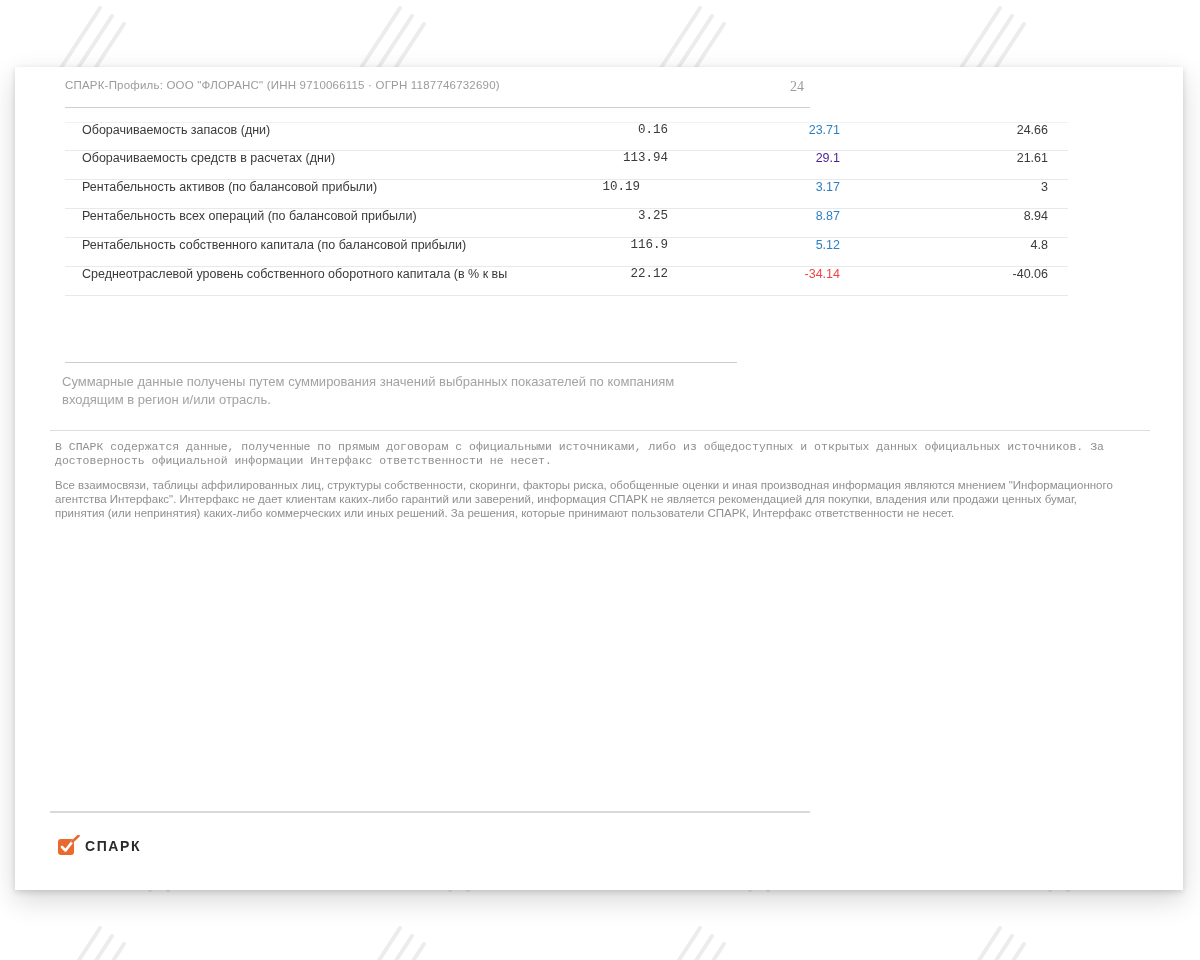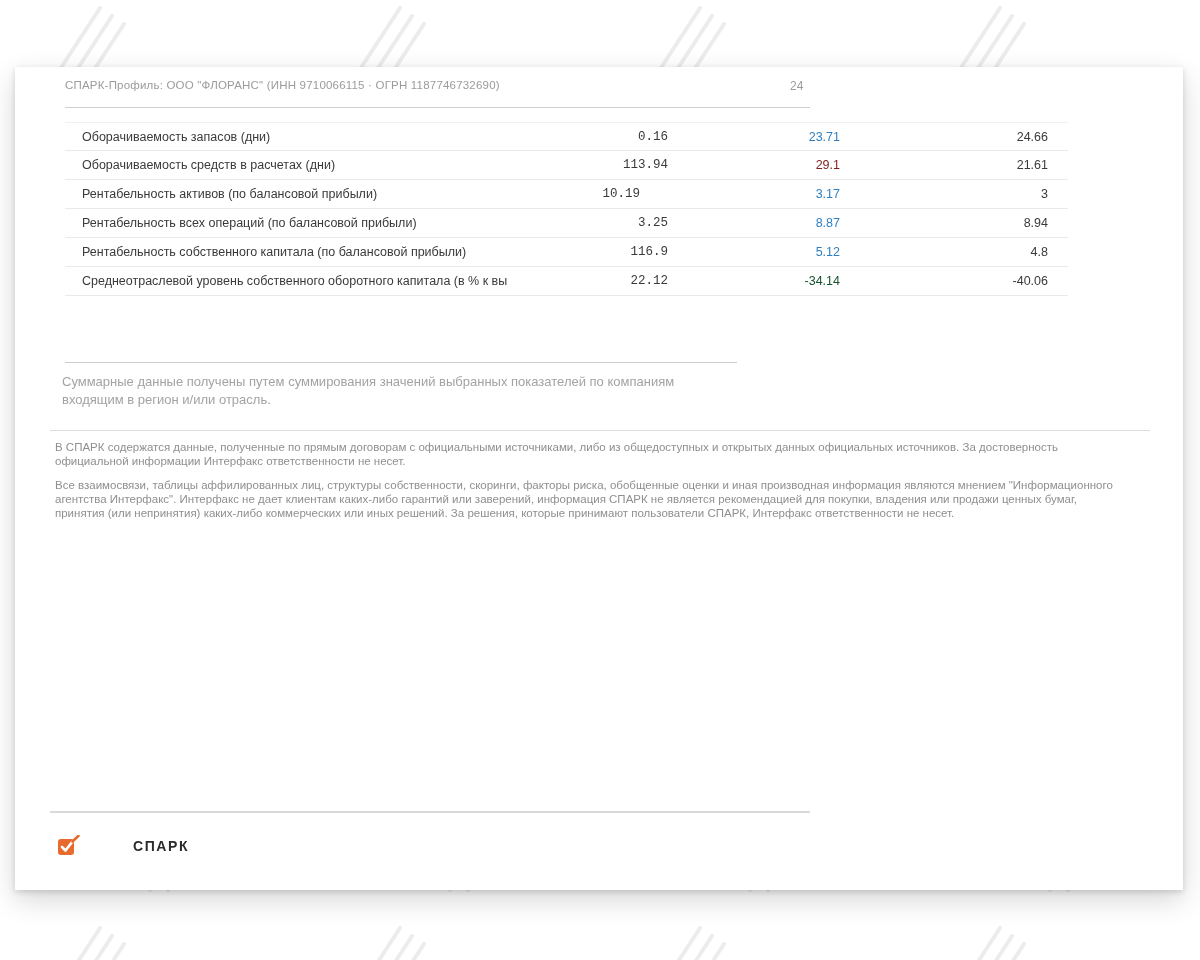--- a/index.html
+++ b/index.html
@@ -5,47 +5,47 @@
   * { margin:0; padding:0; box-sizing:border-box; }
   html,body { width:1200px; height:960px; overflow:hidden;
     font-family:"Liberation Sans","DejaVu Sans",sans-serif; background:#ffffff; }
   .bg-pattern { position:absolute; left:0; top:0; width:1200px; height:960px; }
   .page {
     position:absolute; left:15px; top:67px; width:1168px; height:823px;
     background:#ffffff;
     box-shadow:0 2px 6px rgba(0,0,0,.14), 0 10px 26px rgba(0,0,0,.16);
   }
   .doc-header-title { position:absolute; left:50px; top:12px; font-size:11.5px; color:#9b9b9b; letter-spacing:.2px; }
-  .doc-page-number  { position:absolute; left:775px; top:12px; font-size:12px; color:#9b9b9b; }
+  .doc-page-number  { position:absolute; left:775px; top:12px; font-size:14px; color:#9b9b9b;font-family:Liberation Serif, serif; }
   .header-rule { position:absolute; left:50px; top:40px; width:745px; height:1px; background:#cfcfcf; }
 
   .metrics-table { position:absolute; left:50px; top:55px; width:1003px; }
   .trow {
-    display:flex; align-items:center; height:29px;
+    display:flex; height:29px;
     border-bottom:1px solid #e9e9e9; padding-right:20px;
     font-size:12.5px; color:#3a3a3a;
   }
   .trow:first-child { border-top:1px solid #f1f1f1; }
   .tlabel { flex:1; padding-left:17px; white-space:nowrap; overflow:hidden; }
   .tval   { width:160px; text-align:right;font-family:Liberation Mono, monospace; }
   .tval2  { width:172px; text-align:right; }
   .tval3  { width:208px; text-align:right; }
 
   .summary-rule { position:absolute; left:50px; top:295px; width:672px; height:1px; background:#cccccc; }
   .summary-note { position:absolute; left:47px; top:306px; width:648px;
     font-size:13px; line-height:18px; color:#a3a3a3; }
 
   .disclaimer-rule { position:absolute; left:35px; top:363px; width:1100px; height:1px; background:#dddddd; }
   .disclaimer-p1 { position:absolute; left:40px; top:373px; width:1062px;
-    font-size:11.5px; line-height:14px; color:#8f8f8f; }
+    font-size:11.5px; line-height:14px; color:#8f8f8f;font-family:Liberation Mono, monospace; }
   .disclaimer-p2 { position:absolute; left:40px; top:411px; width:1070px;
     font-size:11.5px; line-height:14px; color:#8f8f8f; }
 
   .footer-rule { position:absolute; left:35px; top:744px; width:760px; height:2px; background:#d9d9d9; }
-  .logo { position:absolute; left:42px; top:768px; display:flex; align-items:center;gap:48px; }
+  .logo { position:absolute; left:42px; top:768px; display:flex; align-items:center; }
   .logo-icon { width:23px; height:21px; margin-right:5px; }
   .logo-text { font-size:14px; font-weight:bold; letter-spacing:1.6px; color:#2a2a2a; }
 </style>
 </head>
 <body>
 
 <svg class="bg-pattern" width="1200" height="960" xmlns="http://www.w3.org/2000/svg">
   <defs>
     <pattern id="wm" width="300" height="230" patternUnits="userSpaceOnUse">
       <g stroke="#ececec" stroke-width="4" fill="none" stroke-linecap="round">
@@ -70,21 +70,21 @@
   <div class="metrics-table">
     <div class="trow">
       <div class="tlabel">Оборачиваемость запасов (дни)</div>
       <div class="tval">0.16</div>
       <div class="tval2" style="color:#2e7fc1;">23.71</div>
       <div class="tval3">24.66</div>
     </div>
     <div class="trow">
       <div class="tlabel">Оборачиваемость средств в расчетах (дни)</div>
       <div class="tval">113.94</div>
-      <div class="tval2" style="color:#7f1d1d;padding-left:16px;">29.1</div>
+      <div class="tval2" style="color:#4c1d95;padding-left:16px;">29.1</div>
       <div class="tval3">21.61</div>
     </div>
     <div class="trow">
       <div class="tlabel">Рентабельность активов (по балансовой прибыли)</div>
       <div class="tval">10.19</div>
       <div class="tval2" style="color:#2e7fc1;margin-left:28px;">3.17</div>
       <div class="tval3">3</div>
     </div>
     <div class="trow">
       <div class="tlabel">Рентабельность всех операций (по балансовой прибыли)</div>
@@ -94,21 +94,21 @@
     </div>
     <div class="trow">
       <div class="tlabel">Рентабельность собственного капитала (по балансовой прибыли)</div>
       <div class="tval">116.9</div>
       <div class="tval2" style="color:#2e7fc1;padding-left:28px;">5.12</div>
       <div class="tval3">4.8</div>
     </div>
     <div class="trow">
       <div class="tlabel">Среднеотраслевой уровень собственного оборотного капитала (в % к выручке)</div>
       <div class="tval">22.12</div>
-      <div class="tval2" style="color:#14532d;">-34.14</div>
+      <div class="tval2" style="color:#ef4444;">-34.14</div>
       <div class="tval3">-40.06</div>
     </div>
   </div>
 
   <div class="summary-rule"></div>
   <p class="summary-note">Суммарные данные получены путем суммирования значений выбранных показателей по компаниям входящим в регион и/или отрасль.</p>
 
   <div class="disclaimer-rule"></div>
   <p class="disclaimer-p1">В СПАРК содержатся данные, полученные по прямым договорам с официальными источниками, либо из общедоступных и открытых данных официальных источников. За достоверность официальной информации Интерфакс ответственности не несет.</p>
   <p class="disclaimer-p2">Все взаимосвязи, таблицы аффилированных лиц, структуры собственности, скоринги, факторы риска, обобщенные оценки и иная производная информация являются мнением "Информационного агентства Интерфакс". Интерфакс не дает клиентам каких-либо гарантий или заверений, информация СПАРК не является рекомендацией для покупки, владения или продажи ценных бумаг, принятия (или непринятия) каких-либо коммерческих или иных решений. За решения, которые принимают пользователи СПАРК, Интерфакс ответственности не несет.</p>

